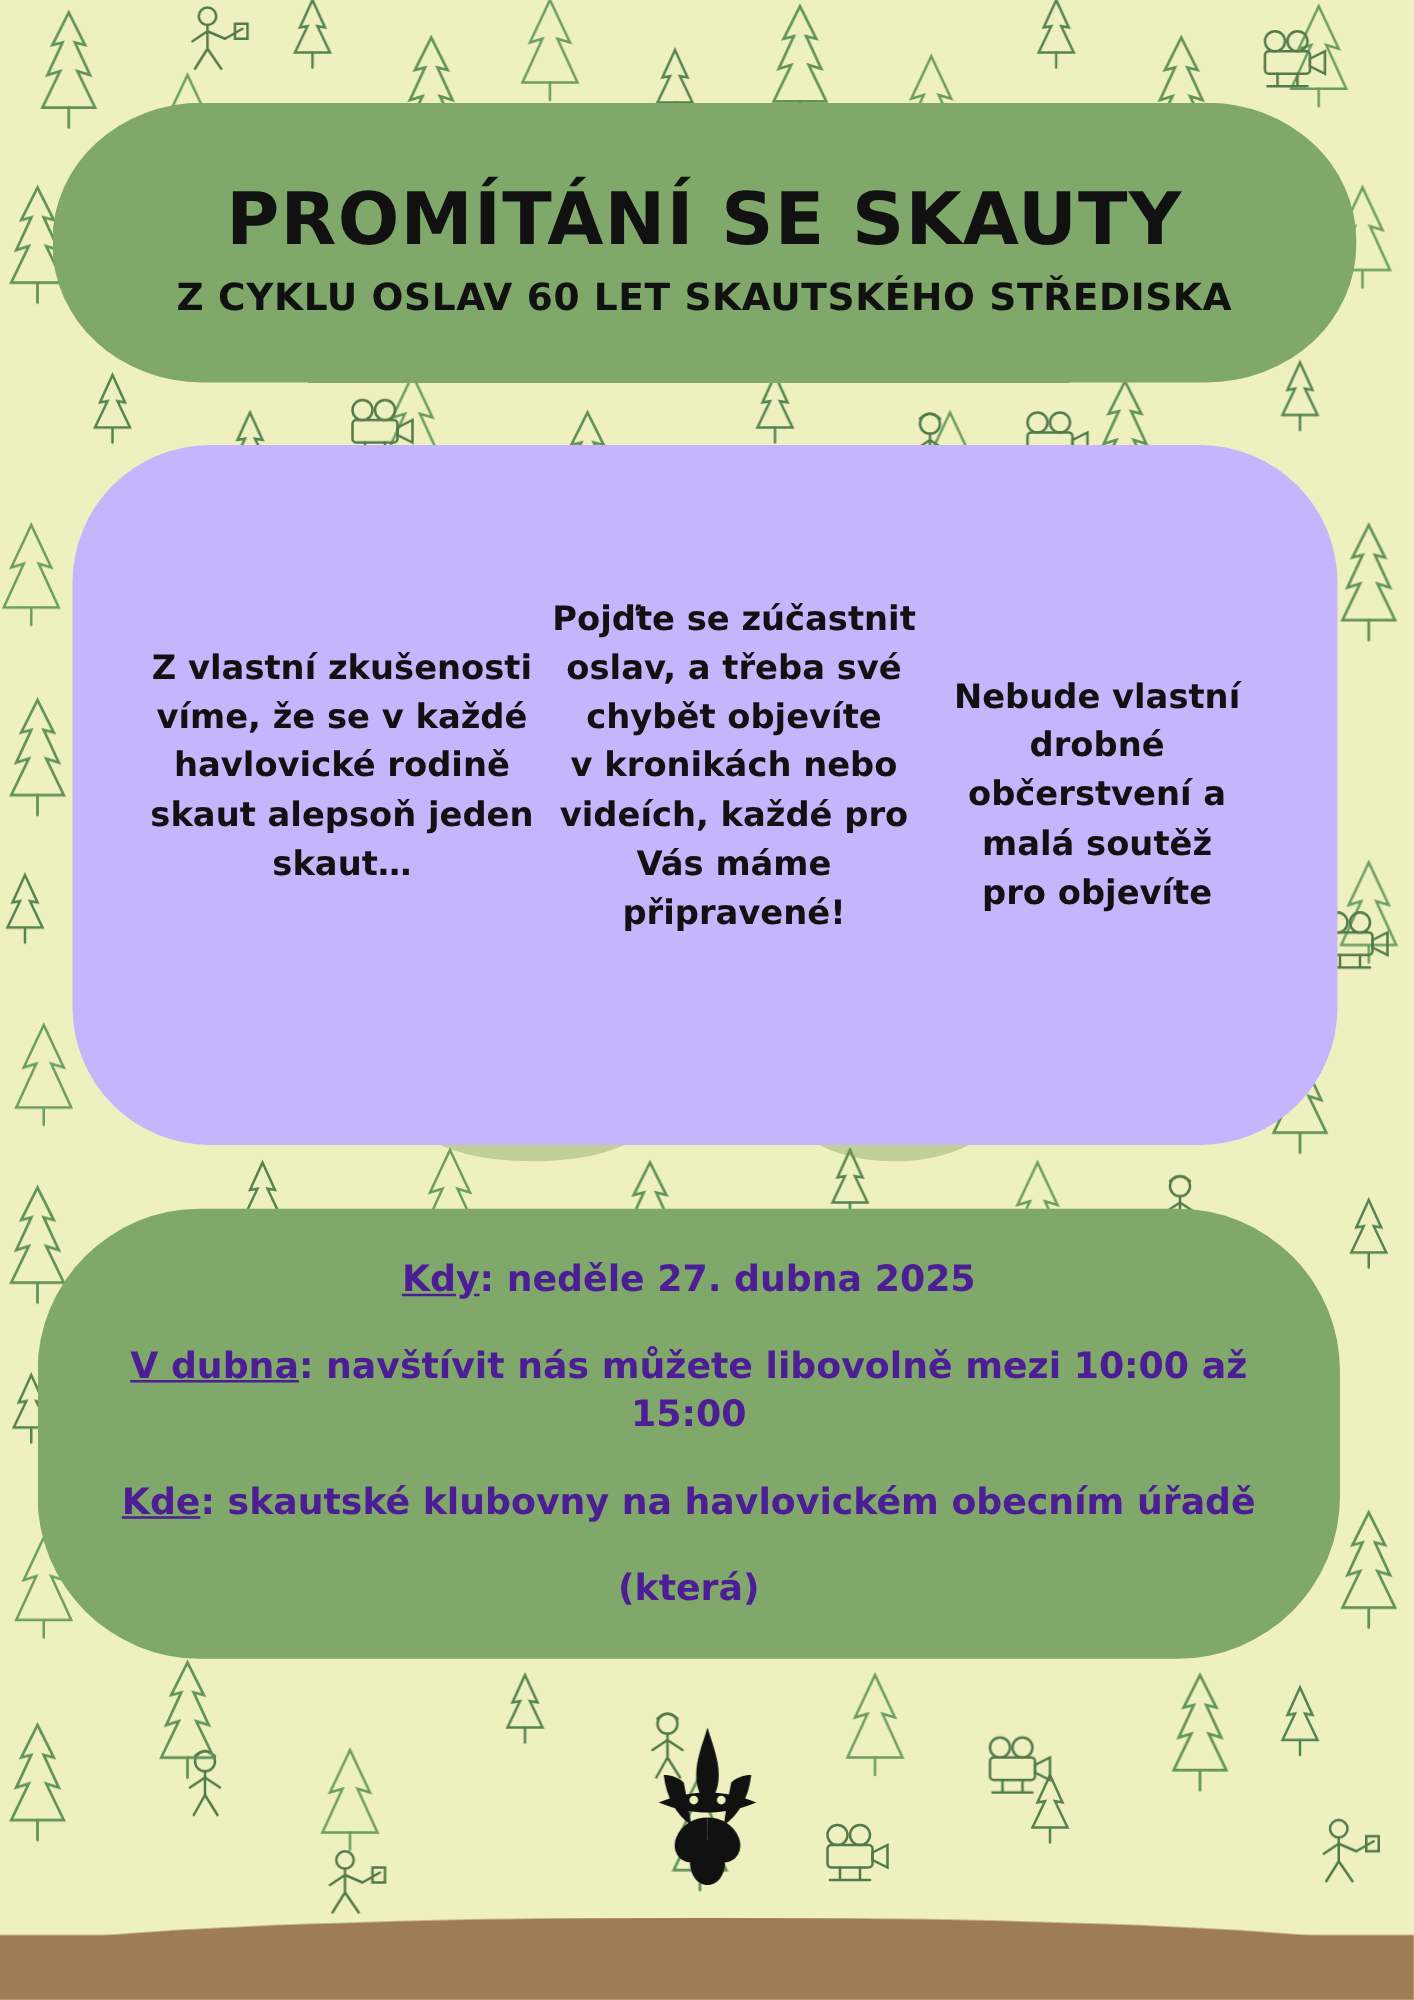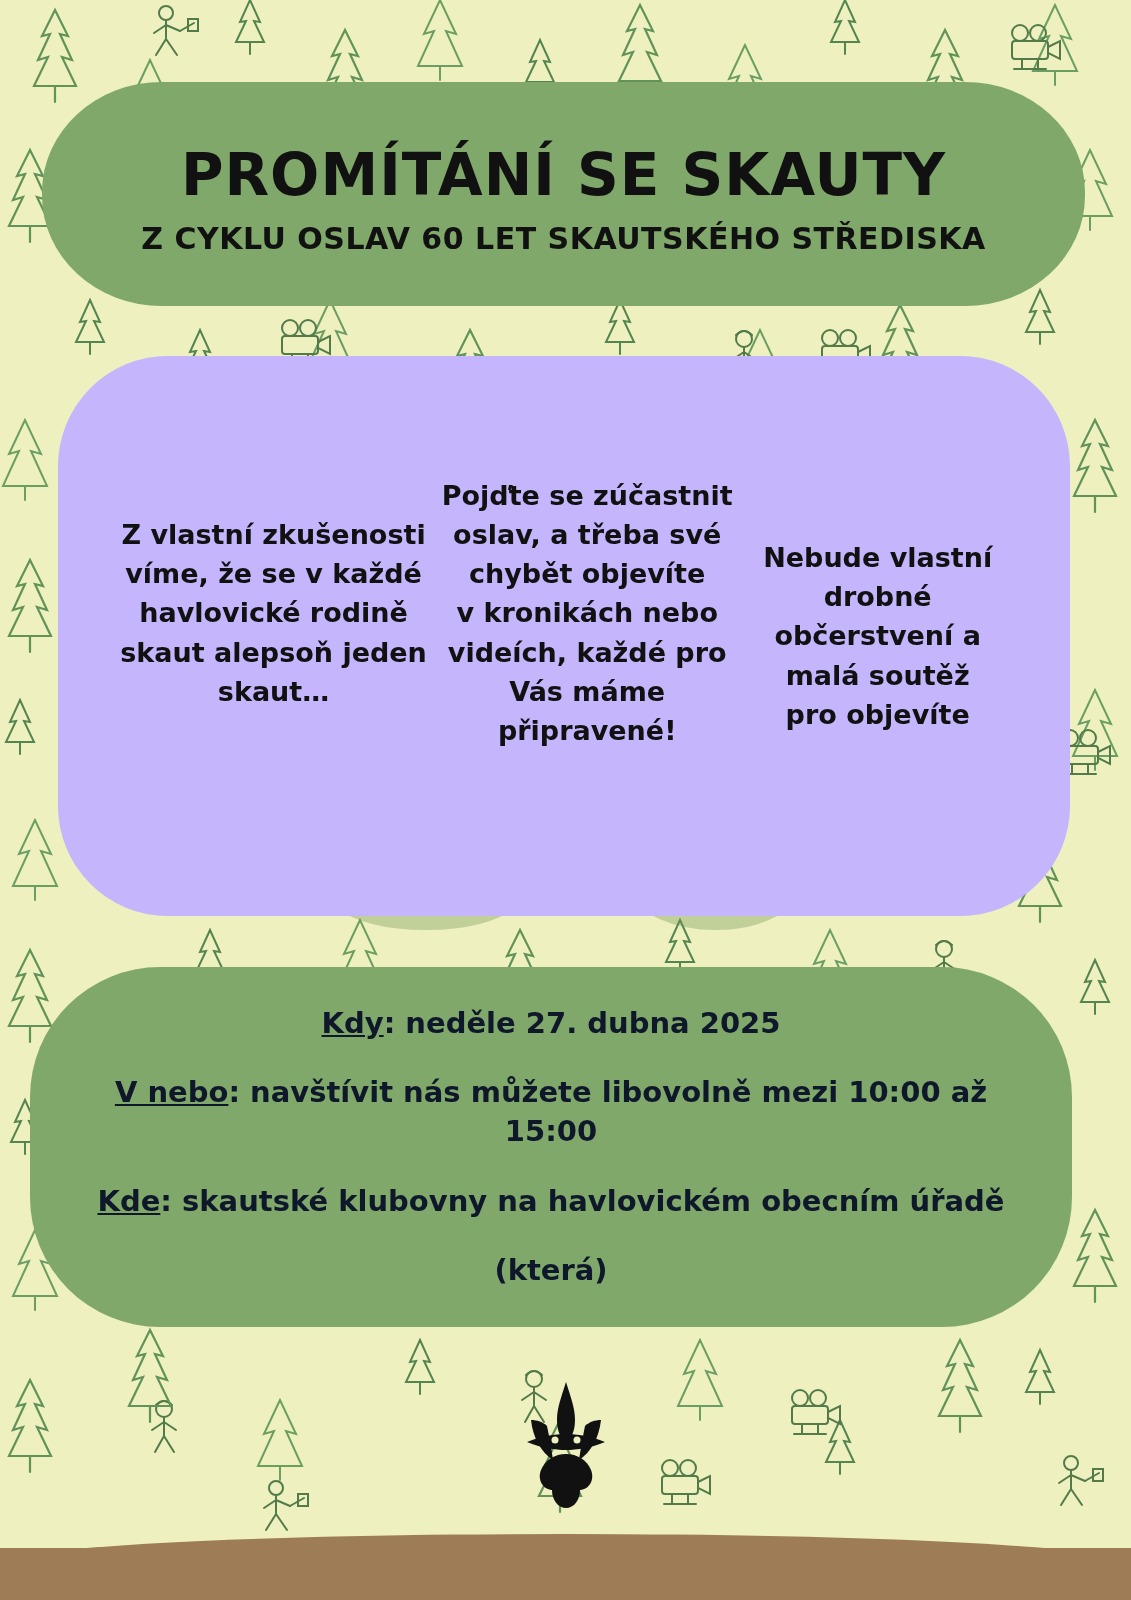--- a/index.html
+++ b/index.html
@@ -140,21 +140,21 @@
   .para {
     margin: 0 0 46px 0;
   }
   .para:last-child {
     margin-bottom: 0;
   }
   .info-line {
     font-family: "DejaVu Sans", sans-serif;
     font-weight: bold;
     font-size: 29px;
-    color: #0f172a;
+    color: #4c1d95;
     text-align: center;
     line-height: 1.35;
     margin: 0 0 30px 0;
   }
   .info-line:last-child {
     margin-bottom: 0;
   }
   .lbl {
     text-decoration: underline;
   }
@@ -305,21 +305,21 @@
       <p class="body-line">Nebude vlastní drobné občerstvení a malá soutěž</p>
       <p class="body-line">pro objevíte</p>
     </div>
   </div>
 
   <div class="blob blob-info">
     <p class="info-line">
       <span class="lbl">Kdy</span><span>: neděle 27. dubna 2025</span>
     </p>
     <p class="info-line">
-      <span class="lbl">V nebo</span><span>: navštívit nás můžete libovolně mezi 10:00 až 15:00</span>
+      <span class="lbl">V dubna</span><span>: navštívit nás můžete libovolně mezi 10:00 až 15:00</span>
     </p>
     <p class="info-line">
       <span class="lbl">Kde</span><span>: skautské klubovny na havlovickém obecním úřadě</span>
     </p>
     <p class="info-line">(která)</p>
   </div>
 
   <svg class="logo" viewBox="0 0 110 130" xmlns="http://www.w3.org/2000/svg">
     <g fill="#111111">
 

